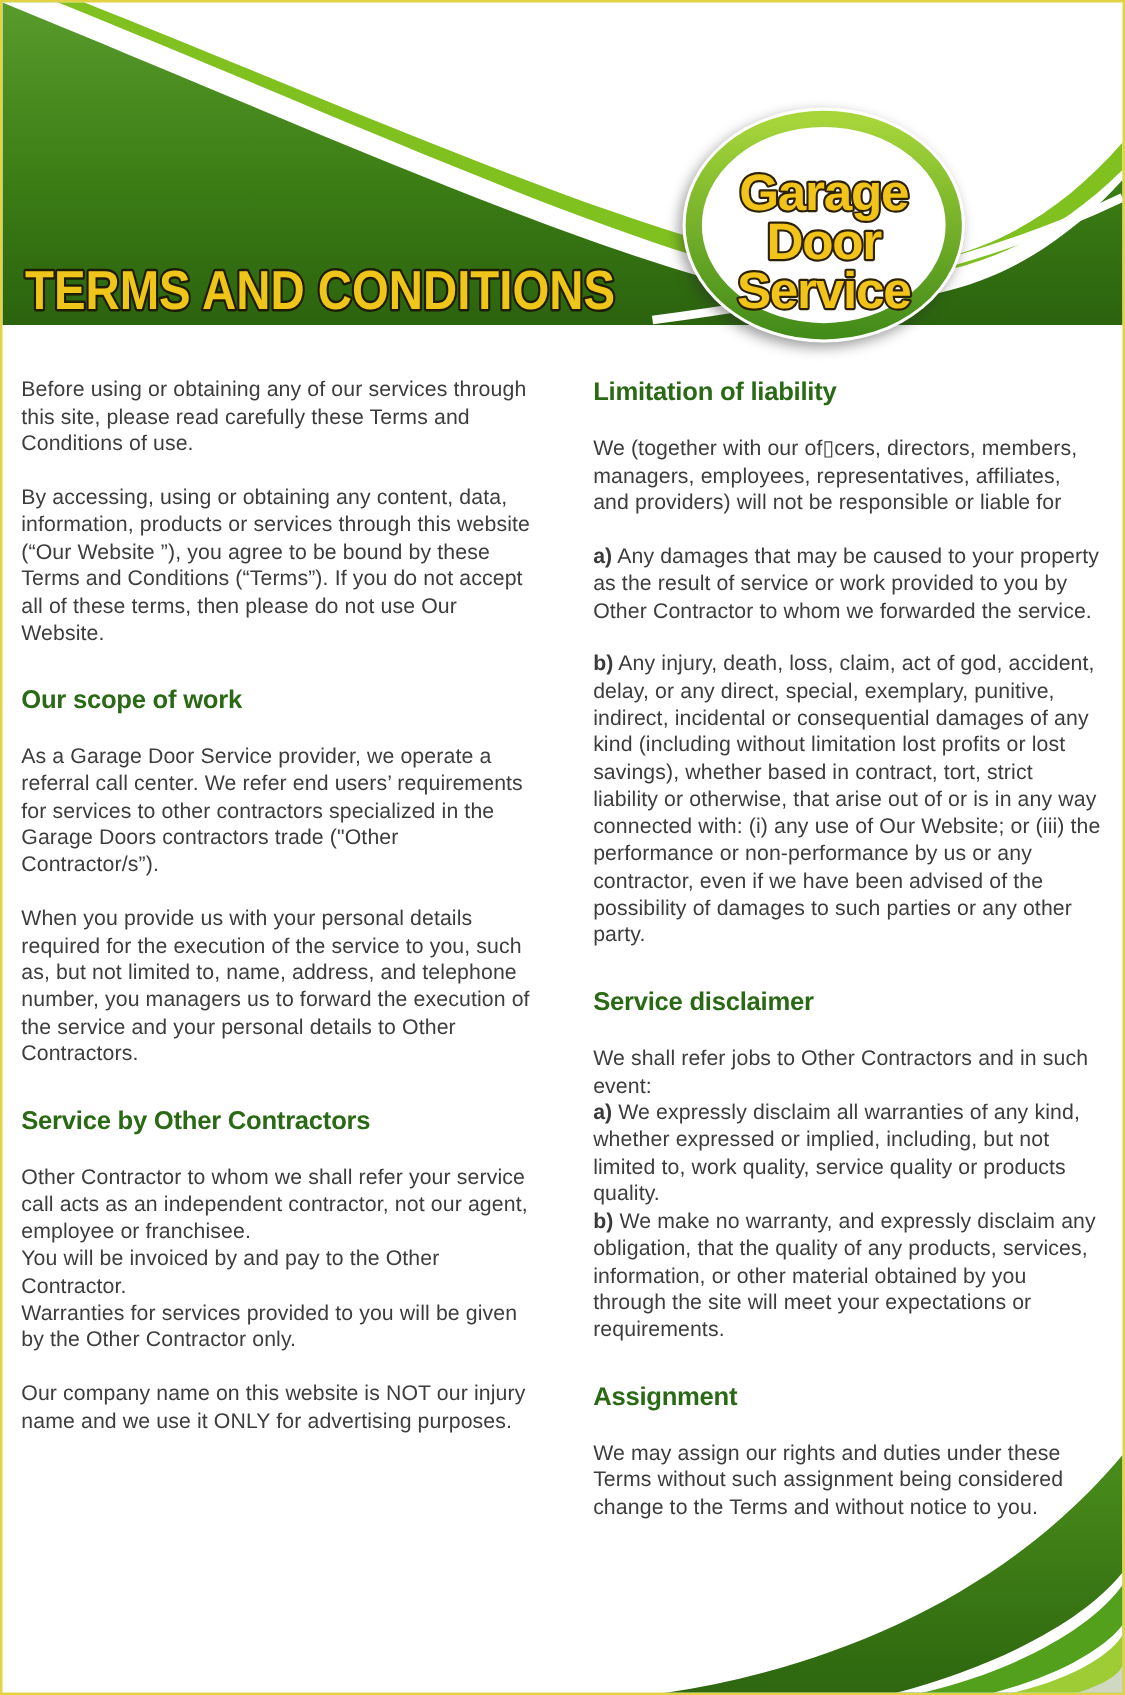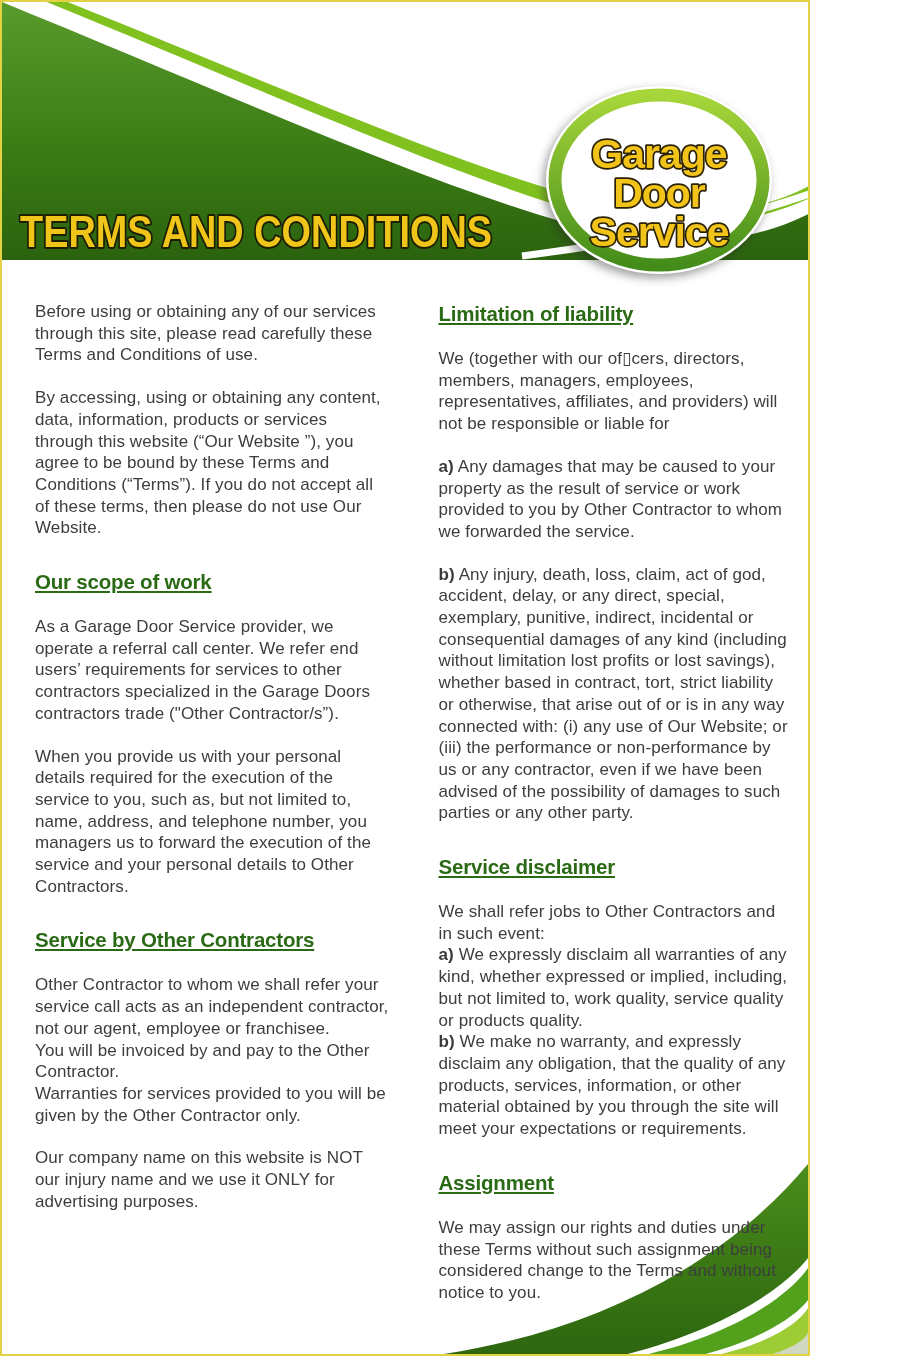--- a/index.html
+++ b/index.html
@@ -1,47 +1,46 @@
 <!DOCTYPE html>
 <html><head>
 <meta charset="utf-8">
 <style>
   html,body{margin:0;padding:0;background:#ffffff;}
   .page{
     position:relative;
-    width:810px;height:1356px;
+    width:900px;height:1356px;
     background:#ffffff;
     box-sizing:border-box;
     border:2px solid #e4d245;
     overflow:hidden;
     font-family:"Liberation Sans","DejaVu Sans",sans-serif;
   }
   .header-svg{position:absolute;top:0;left:0;overflow:visible;display:block;}
   .footer-svg{position:absolute;bottom:0;right:0;overflow:visible;display:block;}
   .content{
     position:absolute;top:258px;left:0;right:0;bottom:0;
     display:flex;gap:50px;
-    padding:41px 16px 0 33px;
+    padding:41px 16px 0 15px;
     z-index:2;
   }
   .col{flex:1 1 0;min-width:0;}
   .col p{
     margin:21px 0 0 0;
     font-size:17px;line-height:21.7px;
     color:#3d3d3d;
     letter-spacing:0.1px;
   }
   .col p:first-child{margin-top:0;}
   .col h2{
     font-size:20.5px;line-height:26px;
     font-weight:700;color:#2a6a15;
     margin:30px 0 20px 0;
     letter-spacing:-0.2px;
     white-space:nowrap;
-    text-decoration:underline;
   }
   .col h2:first-child{margin-top:0;}
   .col b{font-weight:700;color:#3a3a3a;}
   .badge-text{
     font-family:"Liberation Sans","DejaVu Sans",sans-serif;
     font-weight:bold;
     paint-order:stroke fill;
     stroke-linejoin:round;
   }
   .title-text{

